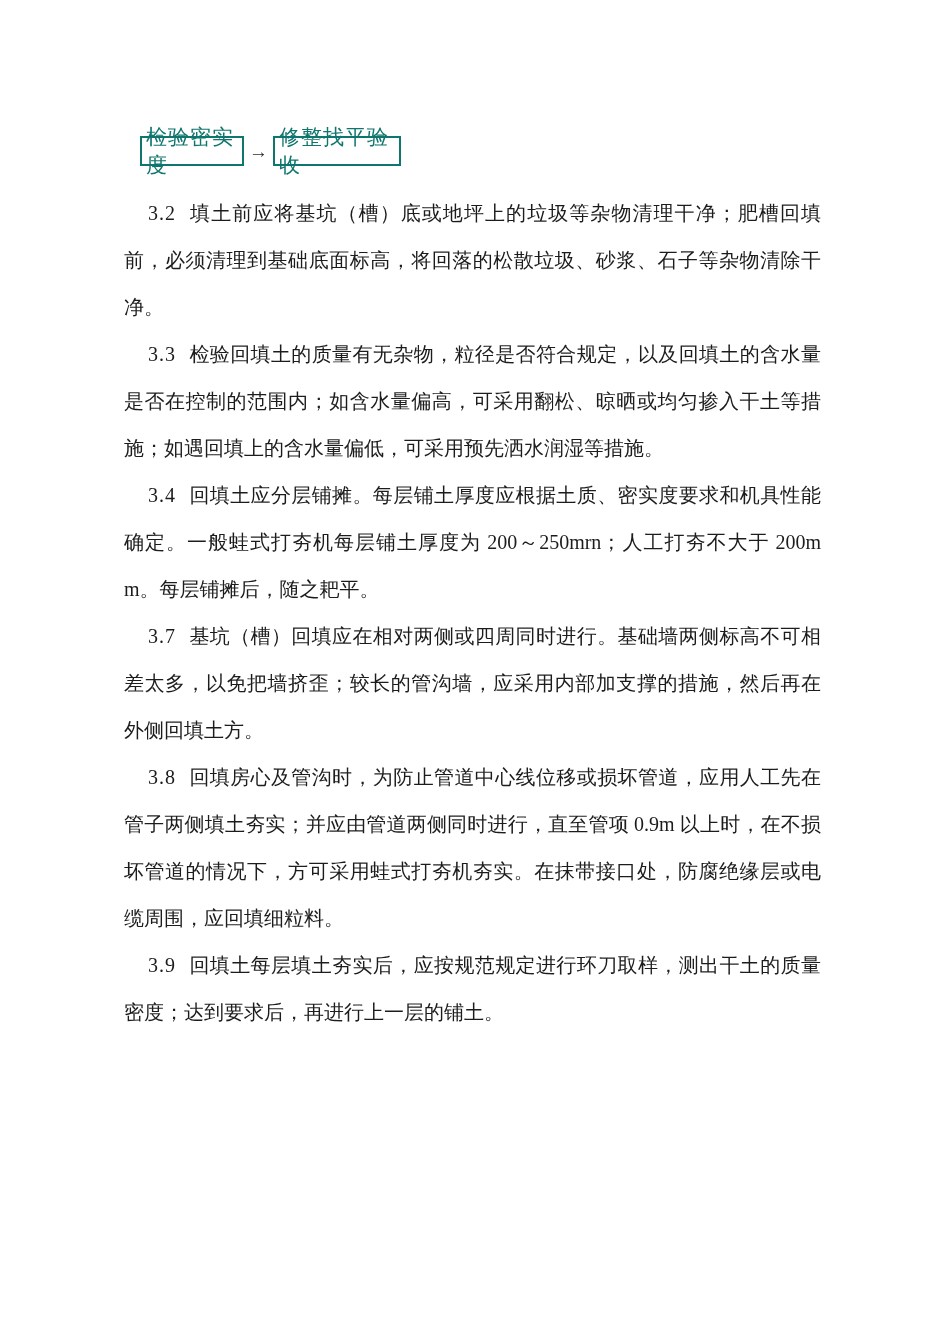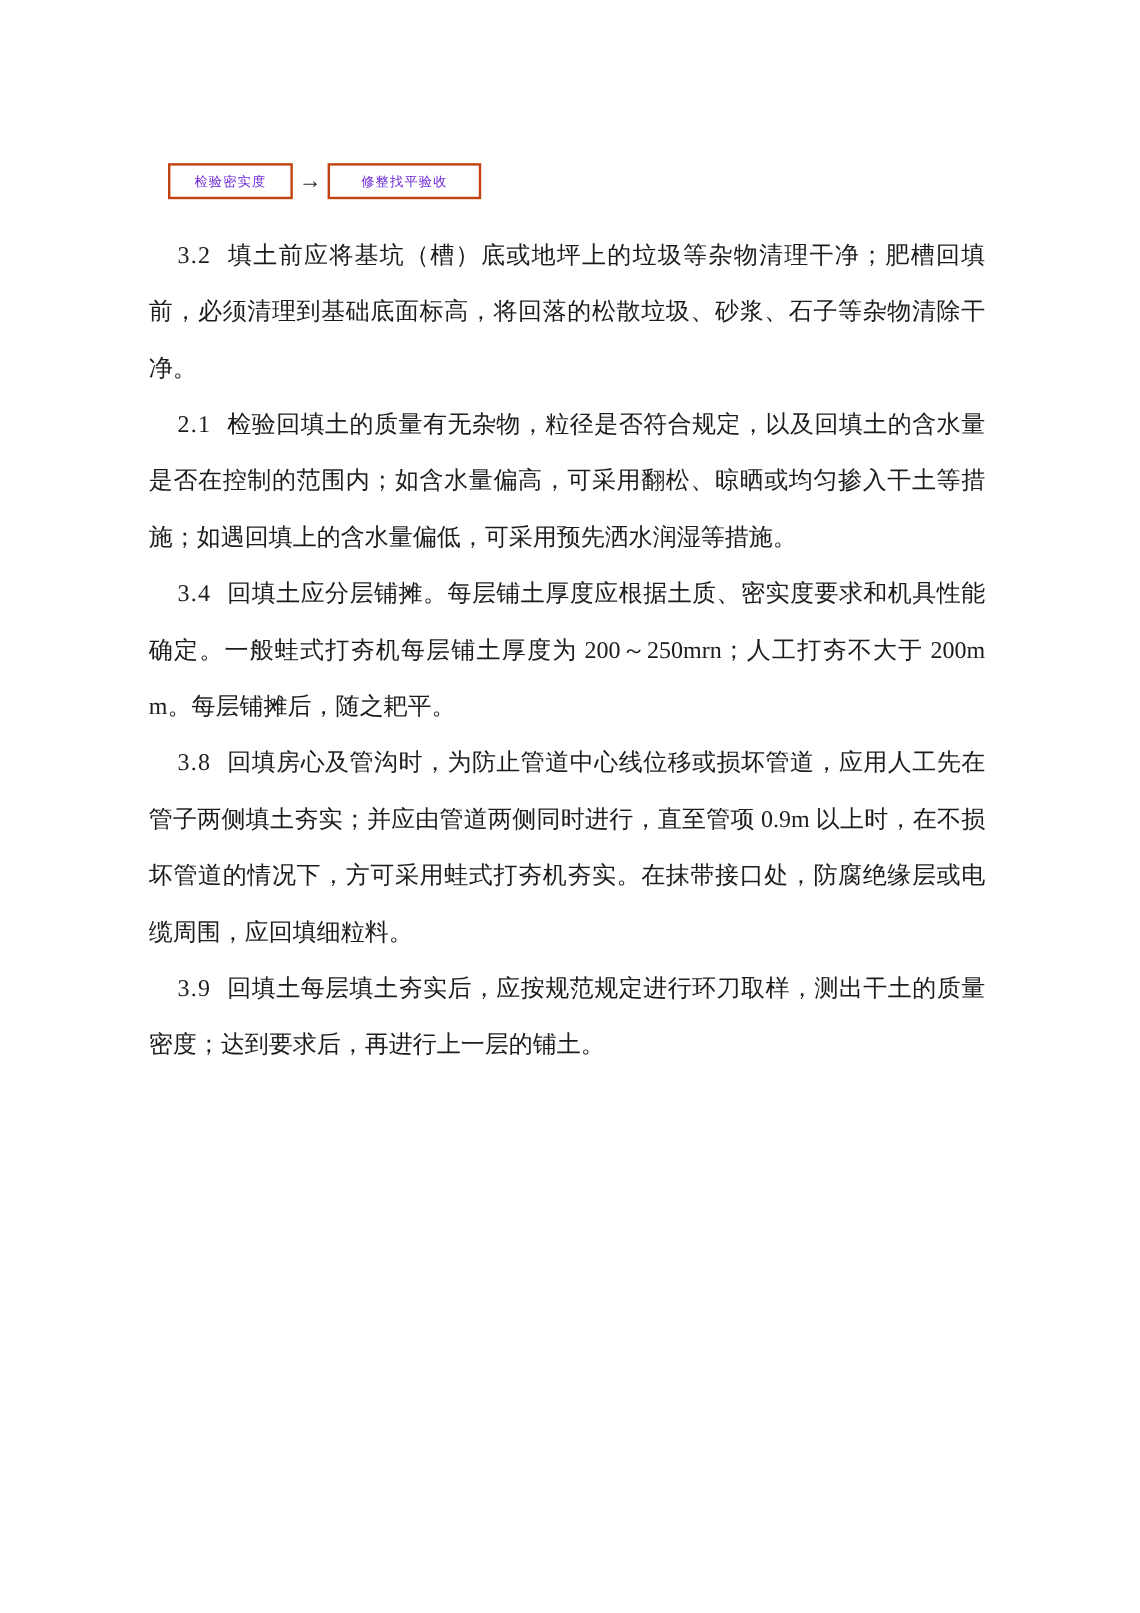--- a/index.html
+++ b/index.html
@@ -21,28 +21,28 @@
   }
   
   .flowchart {
     position: absolute;
     left: 140px;
     top: 136px;
     display: flex;
     align-items: center;
   }
   .flow-box {
-    border: 2px solid #c2410c;
+    border: 2px solid #0f766e;
     height: 26px;
     display: flex;
     align-items: center;
     justify-content: center;
-    font-size: 11px;
+    font-size: 21px;
     letter-spacing: 1px;
-    color: #6d28d9;
+    color: #0f766e;
     background: #ffffff;
     box-sizing: content-box;
     padding: 0 4px;
   }
   .flow-box.box1 { width: 92px; }
   .flow-box.box2 { width: 116px; }
   .flow-arrow {
     font-size: 19px;
     color: #2b2b2b;
     margin: 0 5px;
@@ -75,20 +75,21 @@
 <div class="page">
 
   <div class="flowchart">
     <div class="flow-box box1">检验密实度</div>
     <span class="flow-arrow">→</span>
     <div class="flow-box box2">修整找平验收</div>
   </div>
 
   <div class="doc-body">
     <p><span class="para-num">3.2</span><span>填土前应将基坑（槽）底或地坪上的垃圾等杂物清理干净；肥槽回填前，必须清理到基础底面标高，将回落的松散垃圾、砂浆、石子等杂物清除干净。</span></p>
-    <p><span class="para-num">2.1</span><span>检验回填土的质量有无杂物，粒径是否符合规定，以及回填土的含水量是否在控制的范围内；如含水量偏高，可采用翻松、晾晒或均匀掺入干土等措施；如遇回填上的含水量偏低，可采用预先洒水润湿等措施。</span></p>
+    <p><span class="para-num">3.3</span><span>检验回填土的质量有无杂物，粒径是否符合规定，以及回填土的含水量是否在控制的范围内；如含水量偏高，可采用翻松、晾晒或均匀掺入干土等措施；如遇回填上的含水量偏低，可采用预先洒水润湿等措施。</span></p>
     <p><span class="para-num">3.4</span><span>回填土应分层铺摊。每层铺土厚度应根据土质、密实度要求和机具性能确定。一般蛙式打夯机每层铺土厚度为 200～250mrn；人工打夯不大于 200mm。每层铺摊后，随之耙平。</span></p>
+    <p><span class="para-num">3.7</span><span>基坑（槽）回填应在相对两侧或四周同时进行。基础墙两侧标高不可相差太多，以免把墙挤歪；较长的管沟墙，应采用内部加支撑的措施，然后再在外侧回填土方。</span></p>
     <p><span class="para-num">3.8</span><span>回填房心及管沟时，为防止管道中心线位移或损坏管道，应用人工先在管子两侧填土夯实；并应由管道两侧同时进行，直至管项 0.9m 以上时，在不损坏管道的情况下，方可采用蛙式打夯机夯实。在抹带接口处，防腐绝缘层或电缆周围，应回填细粒料。</span></p>
     <p><span class="para-num">3.9</span><span>回填土每层填土夯实后，应按规范规定进行环刀取样，测出干土的质量密度；达到要求后，再进行上一层的铺土。</span></p>
     <p></p>
   </div>
 
 </div>
 
 </body></html>

